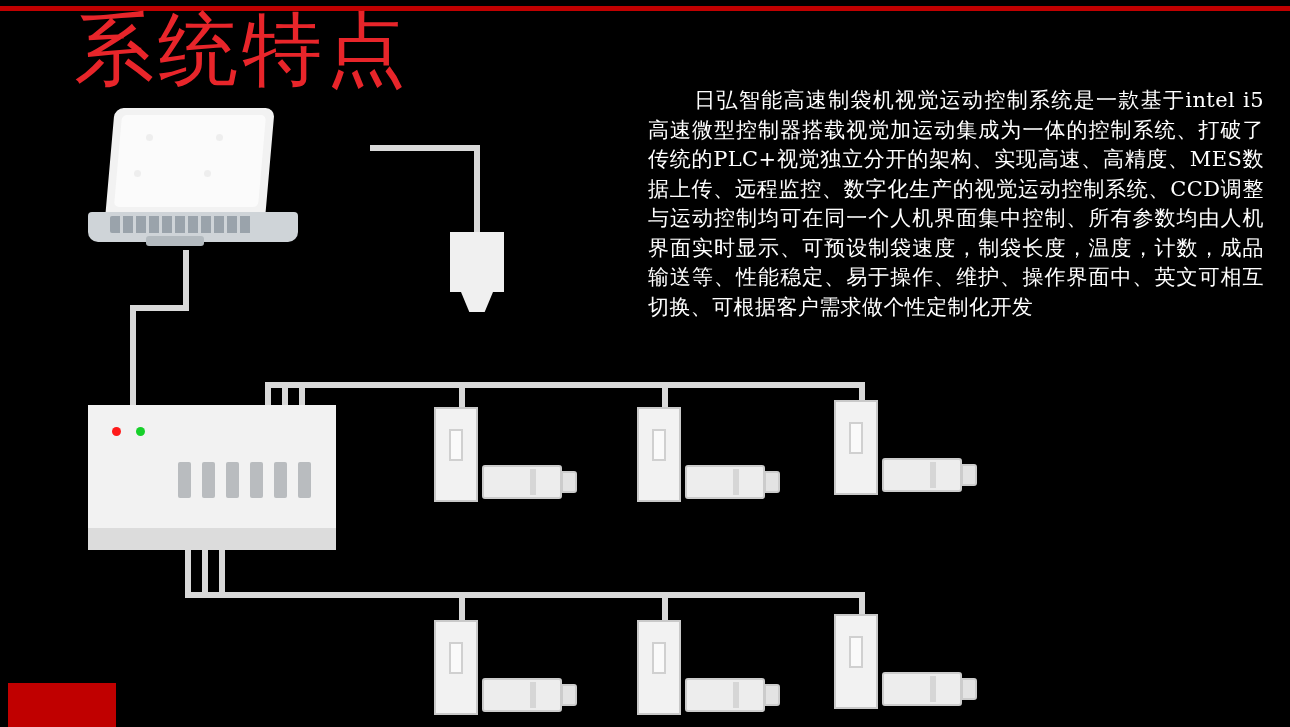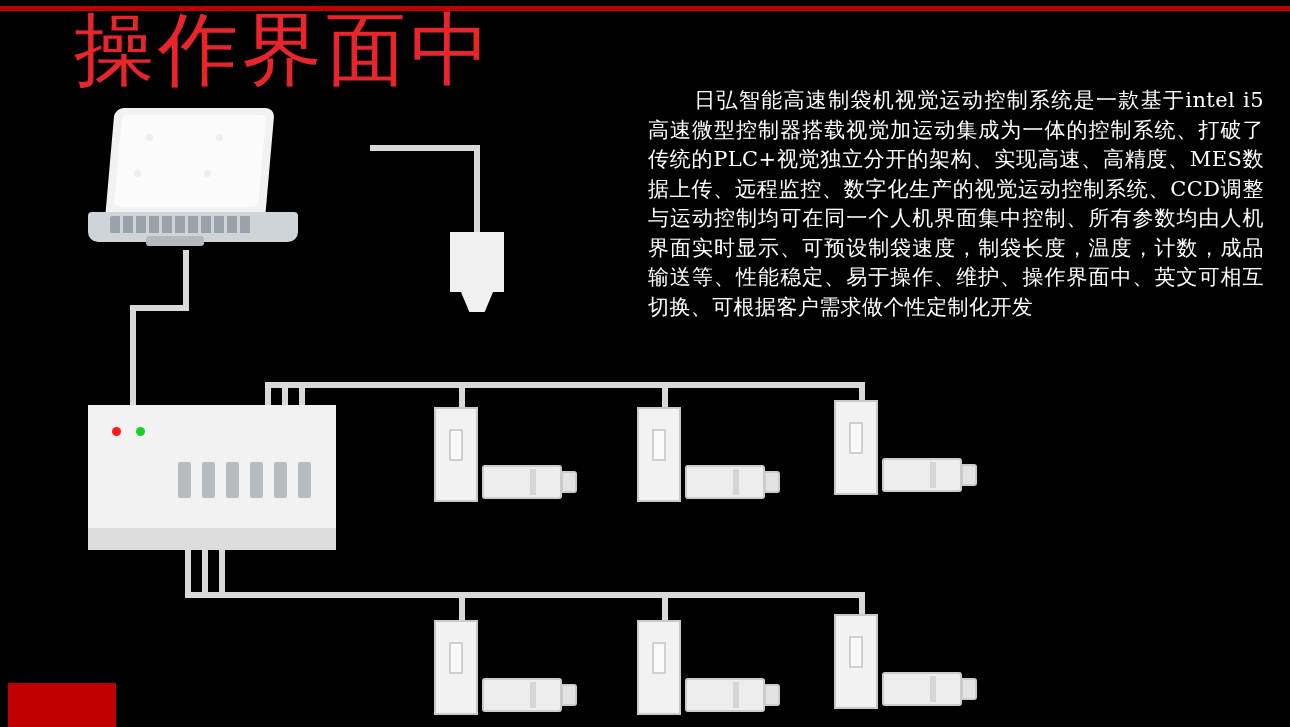--- a/index.html
+++ b/index.html
@@ -157,21 +157,21 @@
   }
 </style>
 </head>
 <body>
 
 <div id="stage">
 
   <div class="top-rule"></div>
   <div class="bottom-red-block"></div>
 
-  <div class="title">操作界面中</div>
+  <div class="title">系统特点</div>
 
   <div class="paragraph">日弘智能高速制袋机视觉运动控制系统是一款基于intel i5高速微型控制器搭载视觉加运动集成为一体的控制系统、打破了传统的PLC+视觉独立分开的架构、实现高速、高精度、MES数据上传、远程监控、数字化生产的视觉运动控制系统、CCD调整与运动控制均可在同一个人机界面集中控制、所有参数均由人机界面实时显示、可预设制袋速度，制袋长度，温度，计数，成品输送等、性能稳定、易于操作、维护、操作界面中、英文可相互切换、可根据客户需求做个性定制化开发</div>
 
   <div class="wire wire-h" style="left:370px; top:145px; width:110px;"></div>
   <div class="wire wire-v" style="left:474px; top:145px; height:92px;"></div>
 
   <div class="wire wire-v" style="left:183px; top:250px; height:58px;"></div>
   <div class="wire wire-h" style="left:130px; top:305px; width:59px;"></div>
   <div class="wire wire-v" style="left:130px; top:305px; height:108px;"></div>
 

